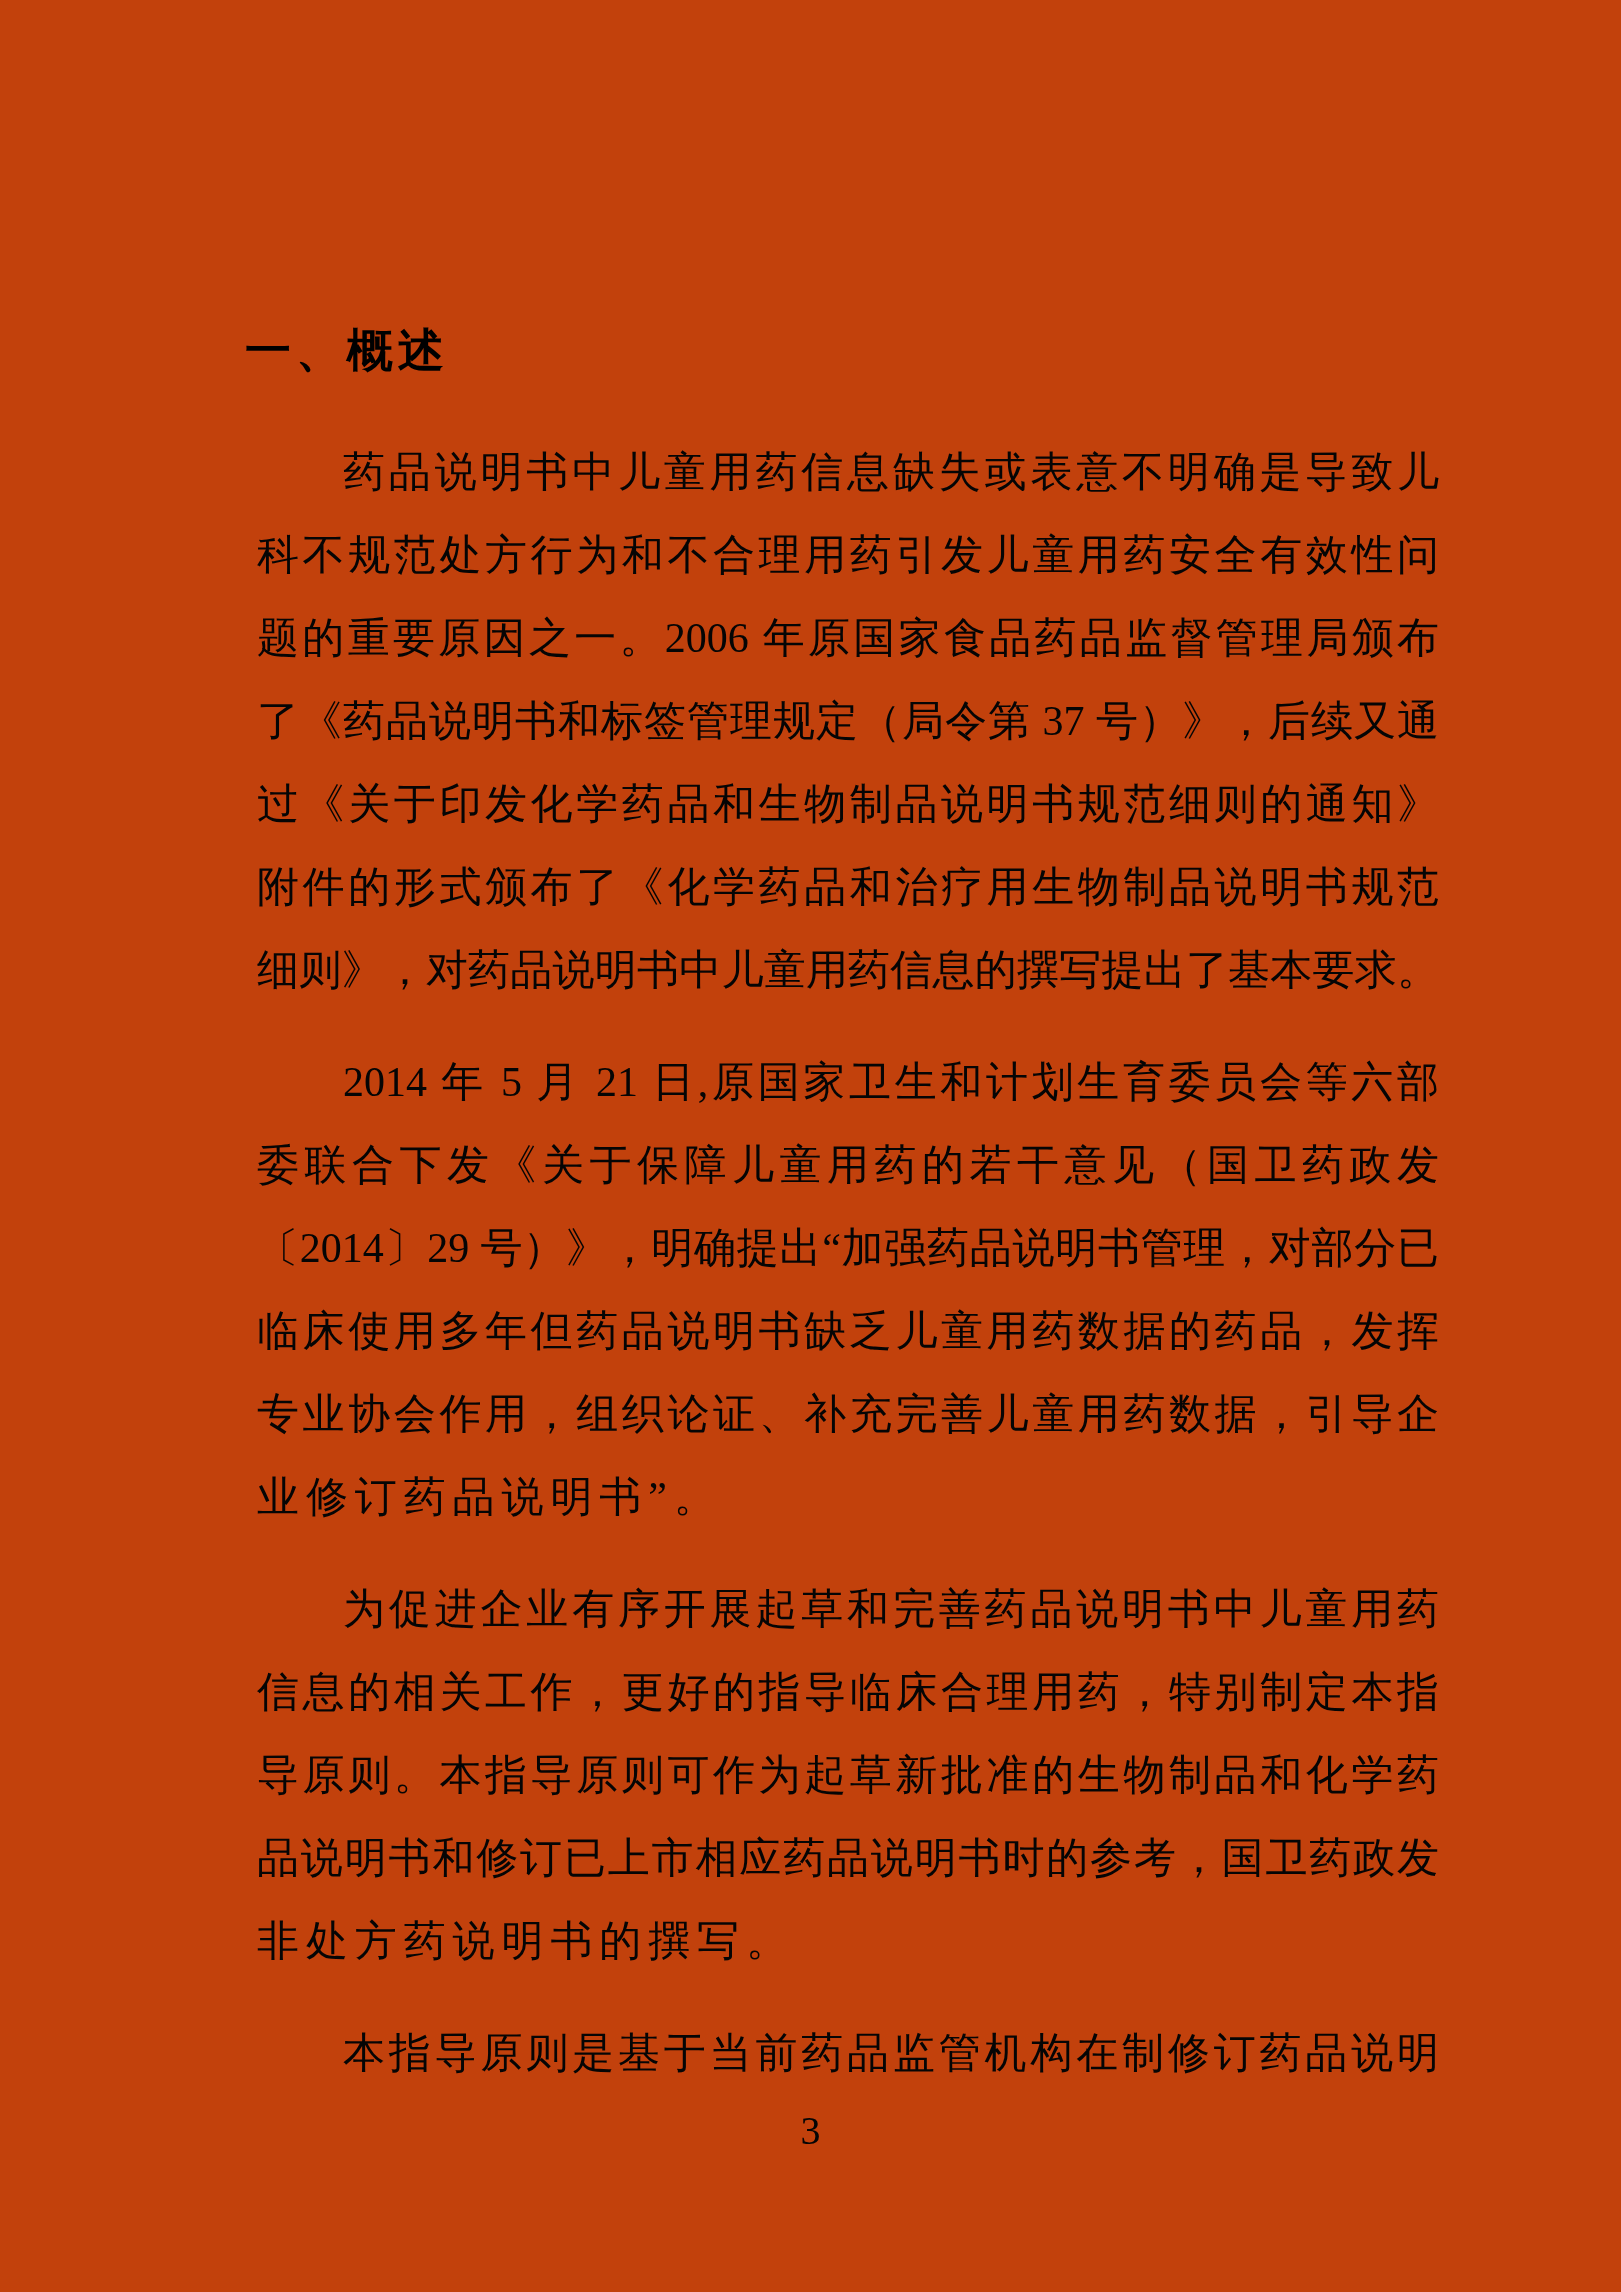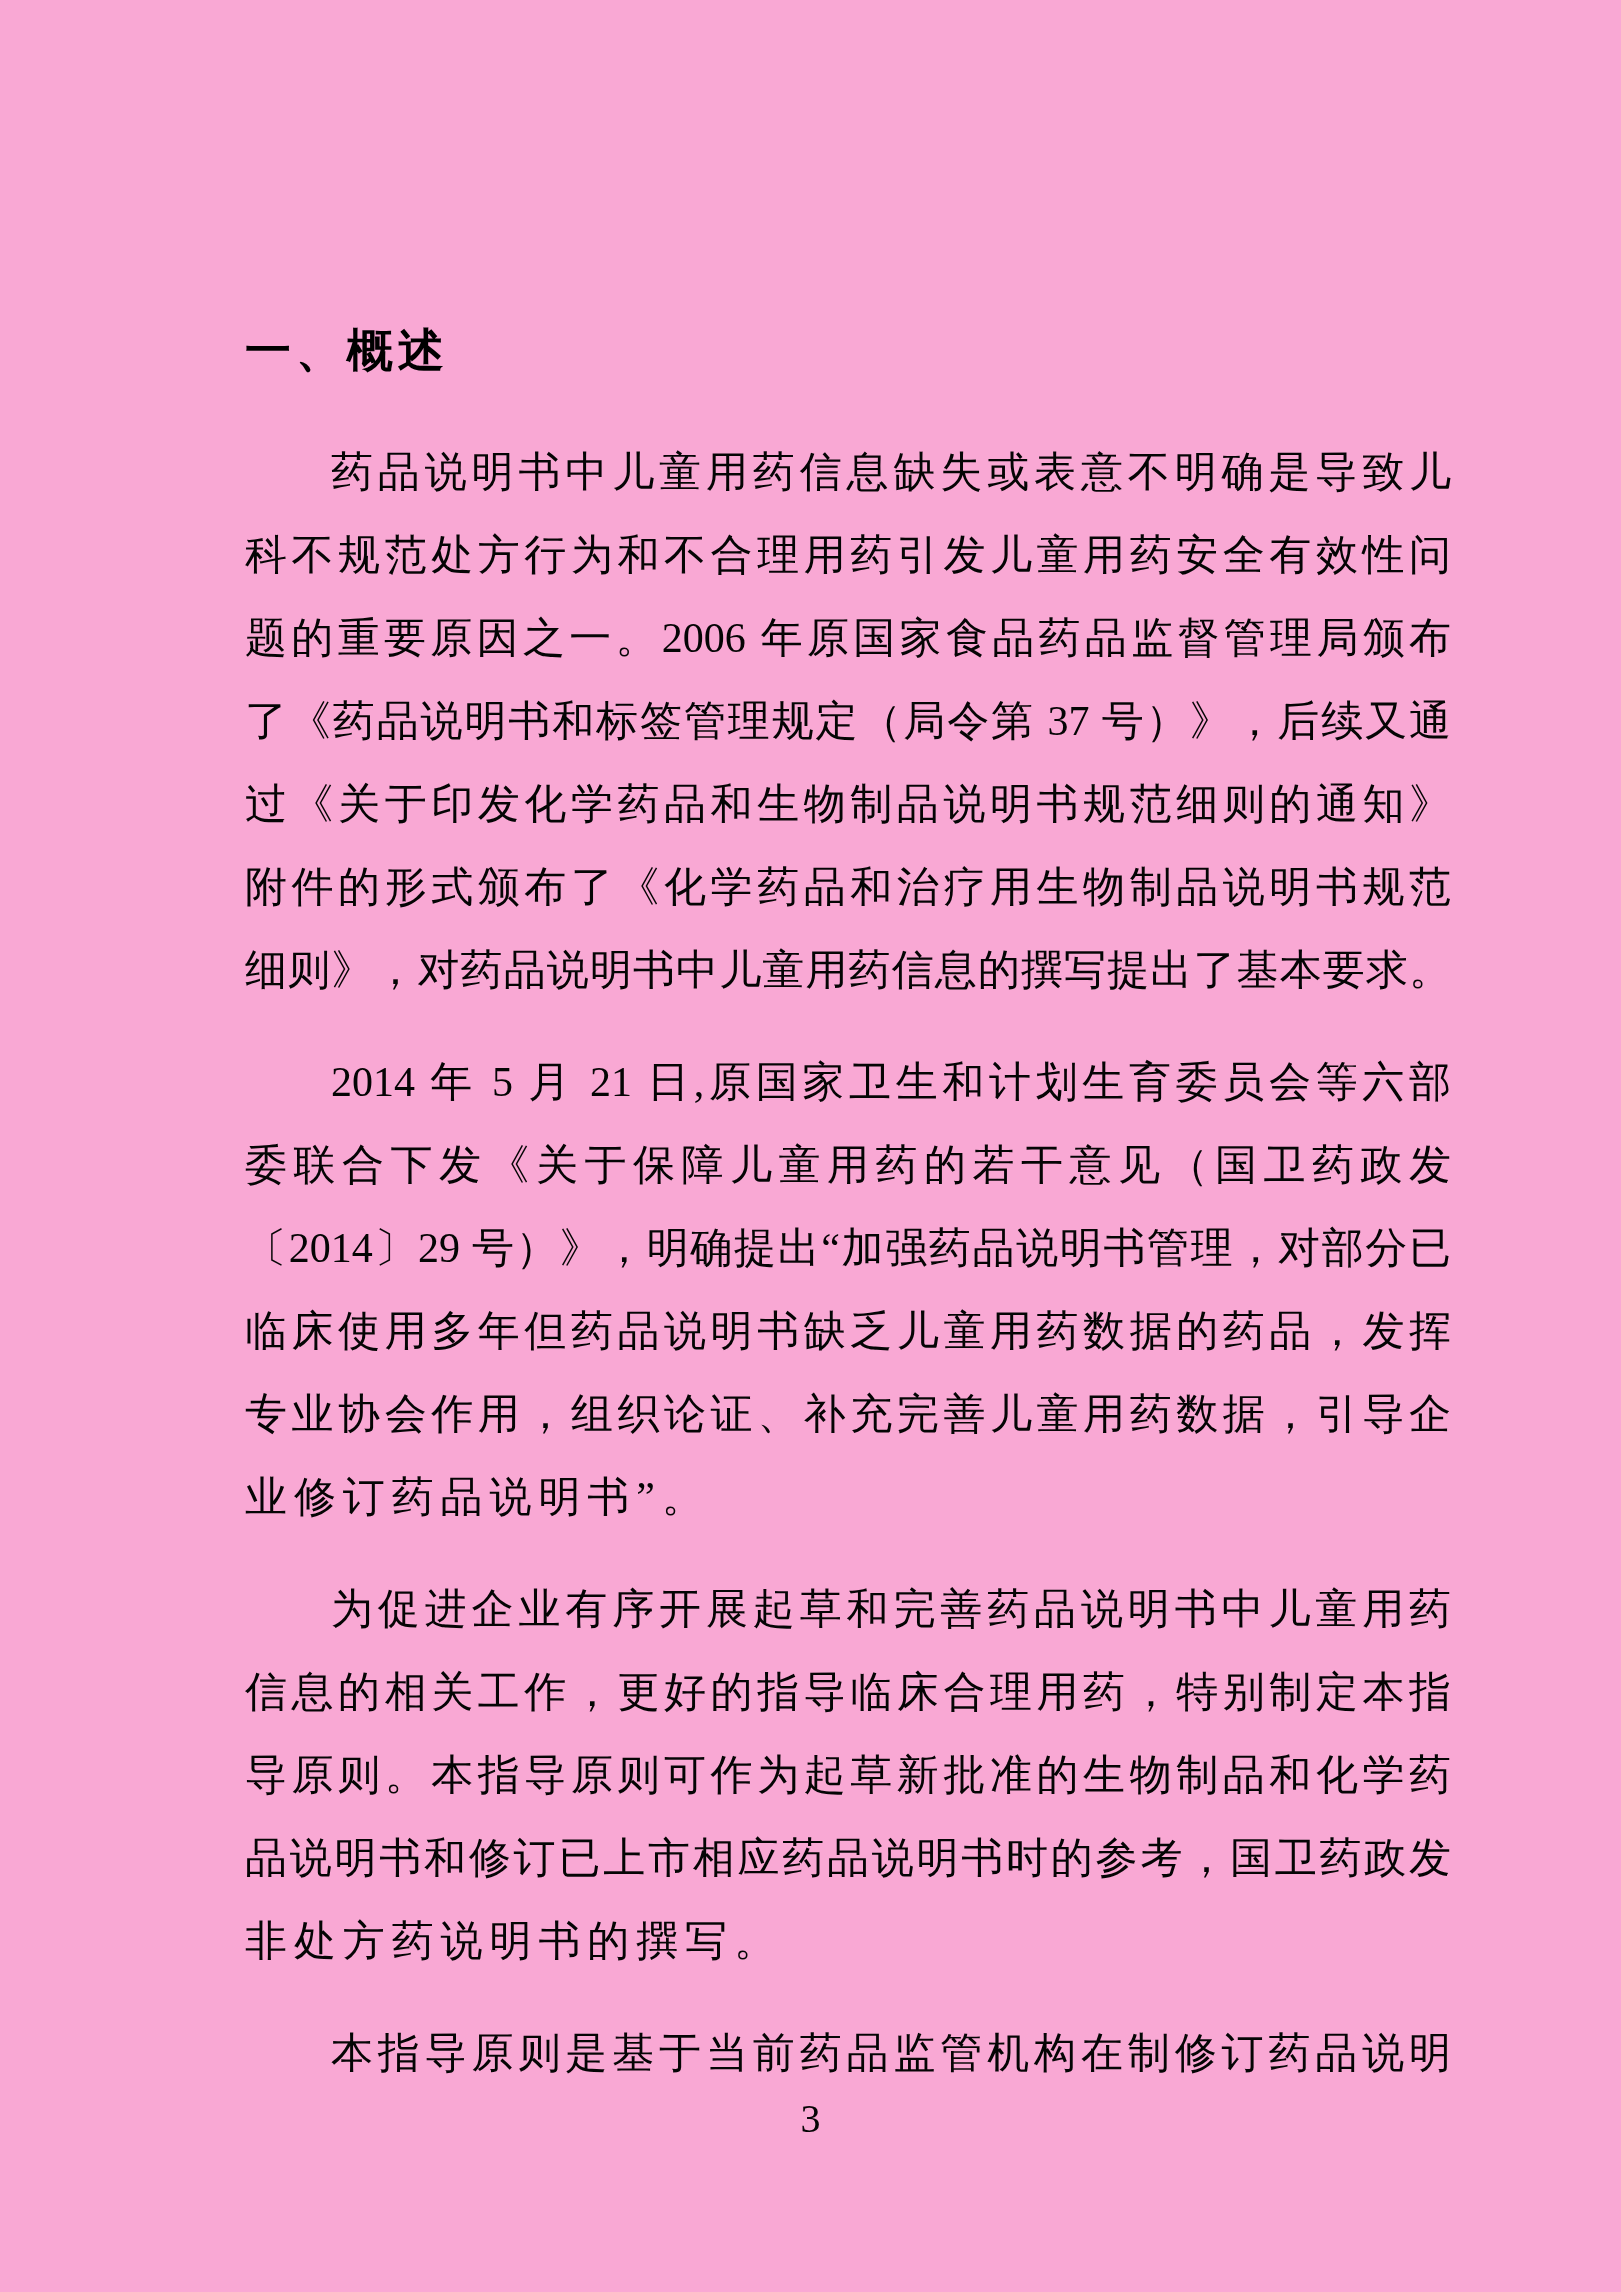--- a/index.html
+++ b/index.html
@@ -4,41 +4,41 @@
 <style>
   html, body {
     margin: 0;
     padding: 0;
     background: #ffffff;
   }
   .page {
     position: relative;
     width: 1621px;
     height: 2293px;
-    background: #f9a8d4;
+    background: #c2410c;
     color: #000000;
     font-family: "Liberation Serif", "DejaVu Serif", serif;
     overflow: hidden;
   }
   .content {
     padding-top: 306px;
     margin-left: 245px;
     width: 1206px;
   }
   .heading {
     margin: 0 0 37px 0;
     font-size: 46px;
     font-weight: 700;
     line-height: 88px;
     letter-spacing: 4.9px;
     font-family: "Liberation Sans", "DejaVu Sans", sans-serif;
     color: #000000;
   }
   .para {
-    margin: 0;
+    margin: 12px;
   }
   .para + .para {
     margin-top: 29px;
   }
   .line {
     font-size: 42px;
     line-height: 83px;
     height: 83px;
     overflow: hidden;
     text-align: justify;

